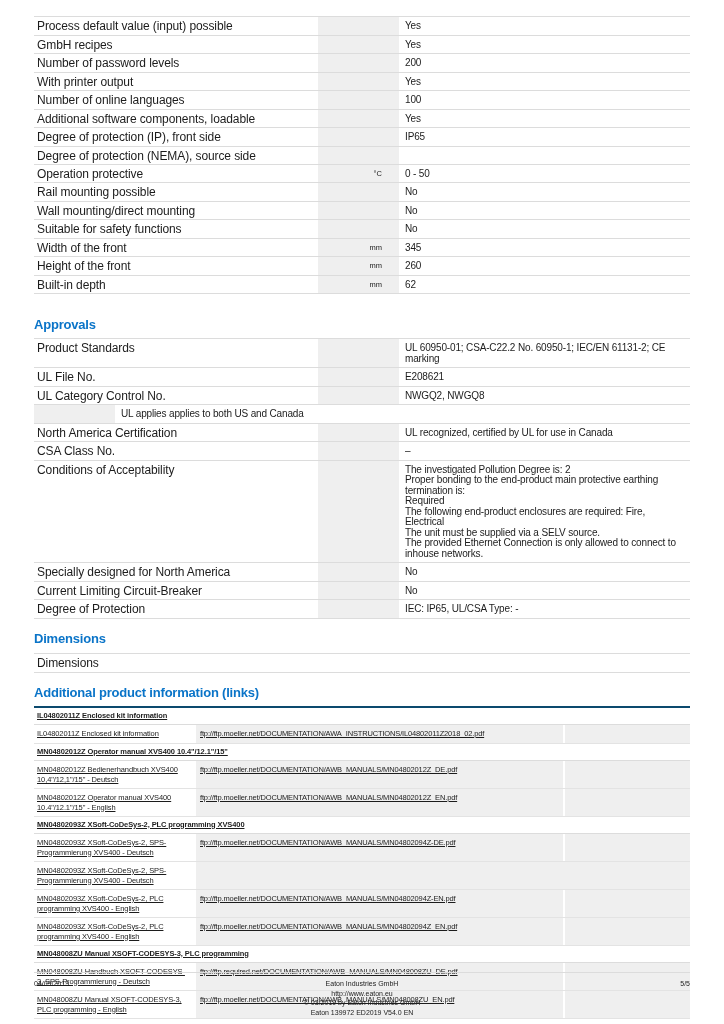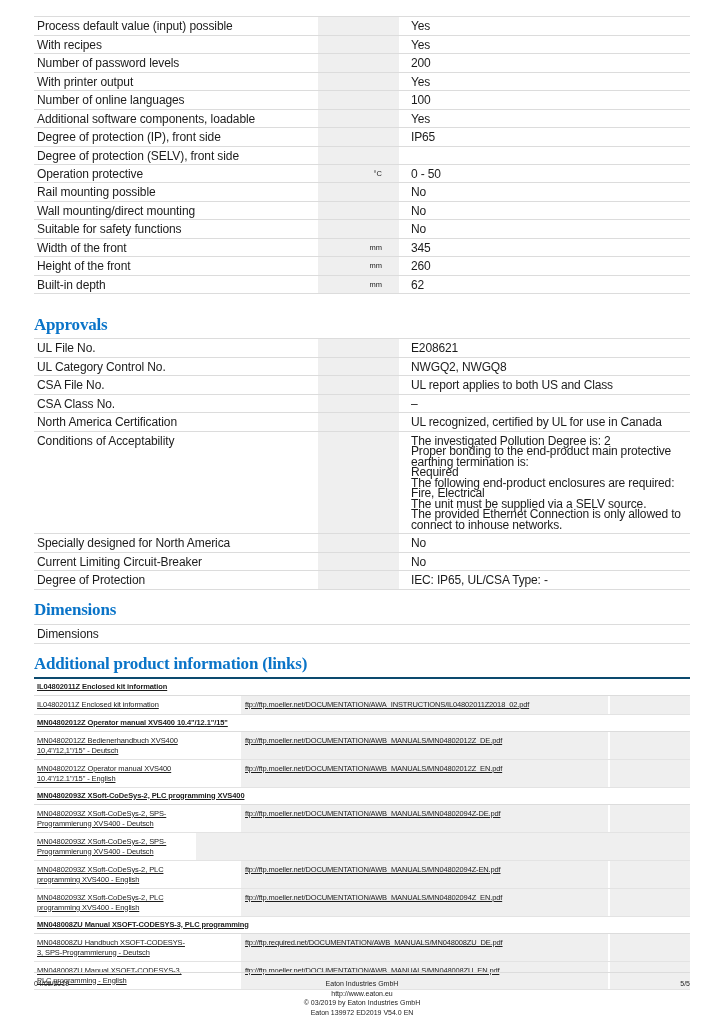--- a/index.html
+++ b/index.html
@@ -21,32 +21,31 @@
     width: 284px; padding: 4px 6px 3px 3px;
     font-size: 12px; line-height: 10px; letter-spacing: -0.1px;
   }
   .c-unit {
     width: 81px; background: var(--cell-bg, #efefef);
     font-size: 7.5px; line-height: 10px;
     display: flex; align-items: flex-start; justify-content: flex-end;
     padding: 4px 17px 3px 3px;
   }
   .c-value {
-    flex: 1; padding: 4px 4px 3px 12px;
-    font-size: 12px; line-height: 10.5px; letter-spacing: -0.15px;
+    flex: 1; padding: 4px 4px 3px 6px;
+    font-size: 10px; line-height: 10.5px; letter-spacing: -0.15px;
     white-space: pre-line;
   }
   .dimrow .c-label { width: 100%; min-height: 18px; display: flex; align-items: center; }
 
   
   h2.sec {
-    font-size: 17px; line-height: 16px; font-weight: 700;
+    font-size: 13px; line-height: 16px; font-weight: 700;
     color: var(--accent, #0a74c8); letter-spacing: -0.2px;
     margin: 12px 0 5px 0;
-    font-family: Liberation Serif, serif;
   }
   h2.sec.first { margin-top: 23px; }
   h2.sec.dim-h { margin-top: 12px; margin-bottom: 6px; }
 
   
   .links-table { border-top: 2px solid #0c4a6e; text-decoration: underline; }
   .lgroup {
     font-weight: 700; font-size: 7.5px; line-height: 10px; letter-spacing: -0.1px;
     padding: 3px 3px; min-height: 17px;
     border-bottom: 1px solid #dcdcdc;
@@ -56,21 +55,20 @@
   .l-name {
     width: 162px; padding: 4px 8px 3px 3px;
     font-size: 7.5px; line-height: 10px; letter-spacing: -0.1px;
   }
   .l-url {
     width: 369px; background: var(--cell-bg, #efefef);
     padding: 4px 4px 3px 4px;
     font-size: 7.5px; line-height: 10px; letter-spacing: -0.15px;
     white-space: nowrap; overflow: hidden;
     border-right: 2px solid #ffffff;
-    margin-left: 45px;
   }
   .l-extra { flex: 1; background: var(--cell-bg, #efefef); }
 
   
   .footer {
     position: absolute; left: 34px; right: 34px; top: 972px;
     border-top: 1px solid #dcdcdc;
     font-size: 7px; line-height: 9.5px; color: #222;
   }
   .f-date { position: absolute; left: 0; top: 6px; }
@@ -83,21 +81,21 @@
 <div class="page">
   <div class="content">
 
     <section class="table">
       <div class="trow">
           <div class="c-label">Process default value (input) possible</div>
           <div class="c-unit"></div>
           <div class="c-value">Yes</div>
         </div>
       <div class="trow">
-          <div class="c-label">With recipes</div>
+          <div class="c-label">GmbH recipes</div>
           <div class="c-unit"></div>
           <div class="c-value">Yes</div>
         </div>
       <div class="trow">
           <div class="c-label">Number of password levels</div>
           <div class="c-unit"></div>
           <div class="c-value">200</div>
         </div>
       <div class="trow">
           <div class="c-label">With printer output</div>
@@ -113,21 +111,21 @@
           <div class="c-label">Additional software components, loadable</div>
           <div class="c-unit"></div>
           <div class="c-value">Yes</div>
         </div>
       <div class="trow">
           <div class="c-label">Degree of protection (IP), front side</div>
           <div class="c-unit"></div>
           <div class="c-value">IP65</div>
         </div>
       <div class="trow">
-          <div class="c-label">Degree of protection (SELV), front side</div>
+          <div class="c-label">Degree of protection (NEMA), source side</div>
           <div class="c-unit"></div>
           <div class="c-value"></div>
         </div>
       <div class="trow">
           <div class="c-label">Operation protective</div>
           <div class="c-unit">°C</div>
           <div class="c-value">0 - 50</div>
         </div>
       <div class="trow">
           <div class="c-label">Rail mounting possible</div>
@@ -157,43 +155,47 @@
       <div class="trow">
           <div class="c-label">Built-in depth</div>
           <div class="c-unit">mm</div>
           <div class="c-value">62</div>
         </div>
     </section>
 
     <h2 class="sec first">Approvals</h2>
     <section class="table">
       <div class="trow">
+          <div class="c-label">Product Standards</div>
+          <div class="c-unit"></div>
+          <div class="c-value">UL 60950-01; CSA-C22.2 No. 60950-1; IEC/EN 61131-2; CE marking</div>
+        </div>
+      <div class="trow">
           <div class="c-label">UL File No.</div>
           <div class="c-unit"></div>
           <div class="c-value">E208621</div>
         </div>
       <div class="trow">
           <div class="c-label">UL Category Control No.</div>
           <div class="c-unit"></div>
           <div class="c-value">NWGQ2, NWGQ8</div>
         </div>
       <div class="trow">
-          <div class="c-label">CSA File No.</div>
-          <div class="c-unit"></div>
-          <div class="c-value">UL report applies to both US and Class</div>
+          <div class="c-unit"></div>
+          <div class="c-value">UL applies applies to both US and Canada</div>
+        </div>
+      <div class="trow">
+          <div class="c-label">North America Certification</div>
+          <div class="c-unit"></div>
+          <div class="c-value">UL recognized, certified by UL for use in Canada</div>
         </div>
       <div class="trow">
           <div class="c-label">CSA Class No.</div>
           <div class="c-unit"></div>
           <div class="c-value">–</div>
-        </div>
-      <div class="trow">
-          <div class="c-label">North America Certification</div>
-          <div class="c-unit"></div>
-          <div class="c-value">UL recognized, certified by UL for use in Canada</div>
         </div>
       <div class="trow">
           <div class="c-label">Conditions of Acceptability</div>
           <div class="c-unit"></div>
           <div class="c-value">The investigated Pollution Degree is: 2
 Proper bonding to the end-product main protective earthing termination is:
 Required
 The following end-product enclosures are required: Fire, Electrical
 The unit must be supplied via a SELV source.
 The provided Ethernet Connection is only allowed to connect to inhouse networks.</div>

